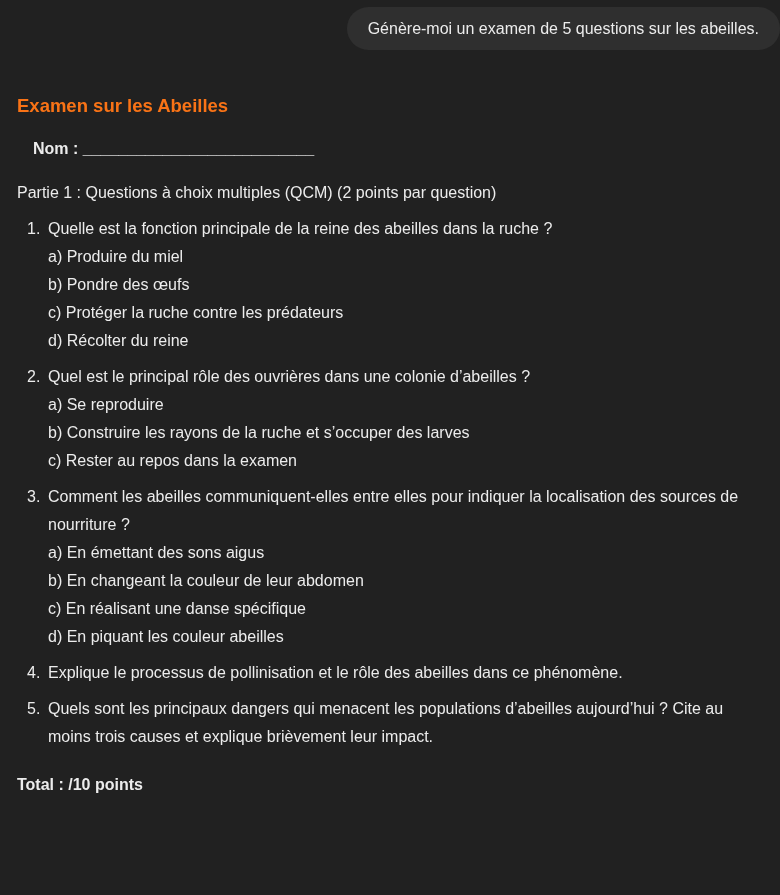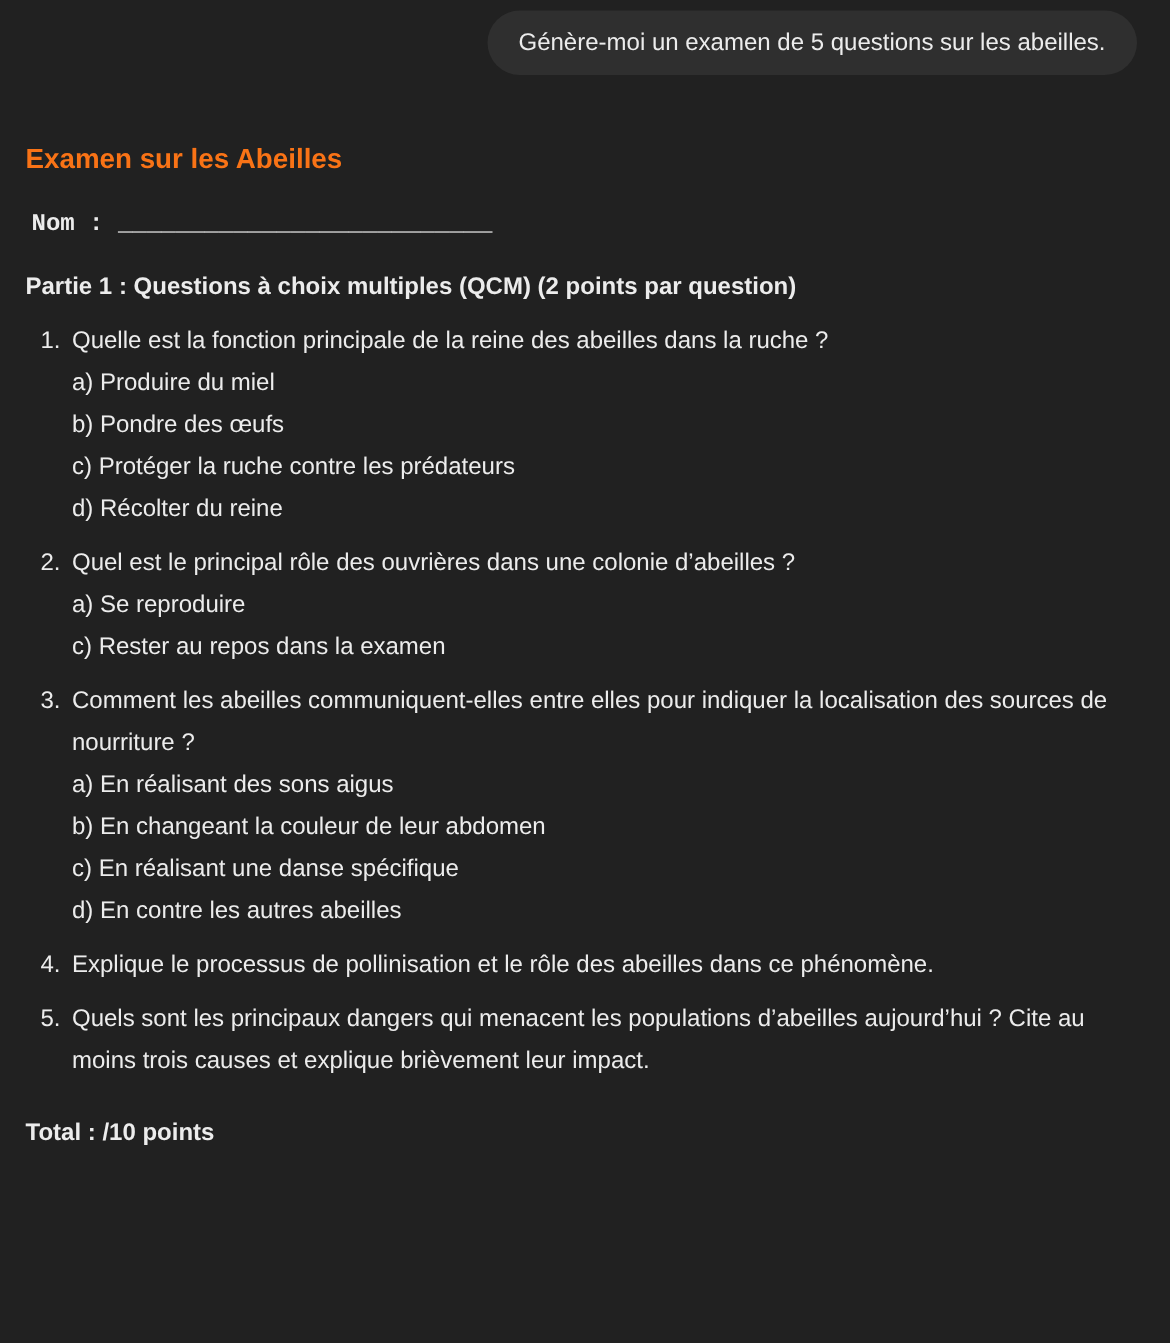--- a/index.html
+++ b/index.html
@@ -17,21 +17,20 @@
   .chat {
     width: 780px;
     height: 895px;
     box-sizing: border-box;
     padding-top: 7px;
   }
   
   .user-row {
     display: flex;
     justify-content: flex-end;
-    padding-right: 22px;
   }
   .user-bubble {
     background: #2f2f2f;
     border-radius: 22px;
     padding: 11px 21px;
     font-size: 16px;
     line-height: 21px;
     color: #ececec;
     max-width: 560px;
   }
@@ -44,25 +43,24 @@
   }
   .doc-title {
     font-size: 18.5px;
     line-height: 26px;
     font-weight: 700;
     margin: 0 0 16px 0;
     color: #f97316;
   }
   .field-line {
     font-weight: 700;
-    margin: 4px;
-    font-family: Liberation Mono, monospace;
+    margin: 16px;
   }
   .section-heading {
-    font-weight: 700;
+    font-weight: 400;
     margin: 15px 0 6px 0;
   }
   .q-list {
     margin: 0;
     padding: 0;
   }
   .q-item {
     display: flex;
     margin: 8px 0;
   }
@@ -108,32 +106,33 @@
           <div>c) Protéger la ruche contre les prédateurs</div>
           <div>d) Récolter du reine</div>
         </div>
       </div>
 
       <div class="q-item">
         <span class="q-num">2.</span>
         <div class="q-body">
           <div>Quel est le principal rôle des ouvrières dans une colonie d’abeilles ?</div>
           <div>a) Se reproduire</div>
+          <div>b) Construire les rayons de la ruche et s’occuper des larves</div>
           <div>c) Rester au repos dans la examen</div>
         </div>
       </div>
 
       <div class="q-item">
         <span class="q-num">3.</span>
         <div class="q-body">
           <div>Comment les abeilles communiquent-elles entre elles pour indiquer la localisation des sources de nourriture ?</div>
-          <div>a) En réalisant des sons aigus</div>
+          <div>a) En émettant des sons aigus</div>
           <div>b) En changeant la couleur de leur abdomen</div>
           <div>c) En réalisant une danse spécifique</div>
-          <div>d) En contre les autres abeilles</div>
+          <div>d) En piquant les couleur abeilles</div>
         </div>
       </div>
 
     </div>
 
 
     <div class="q-list">
 
       <div class="q-item">
         <span class="q-num">4.</span>

